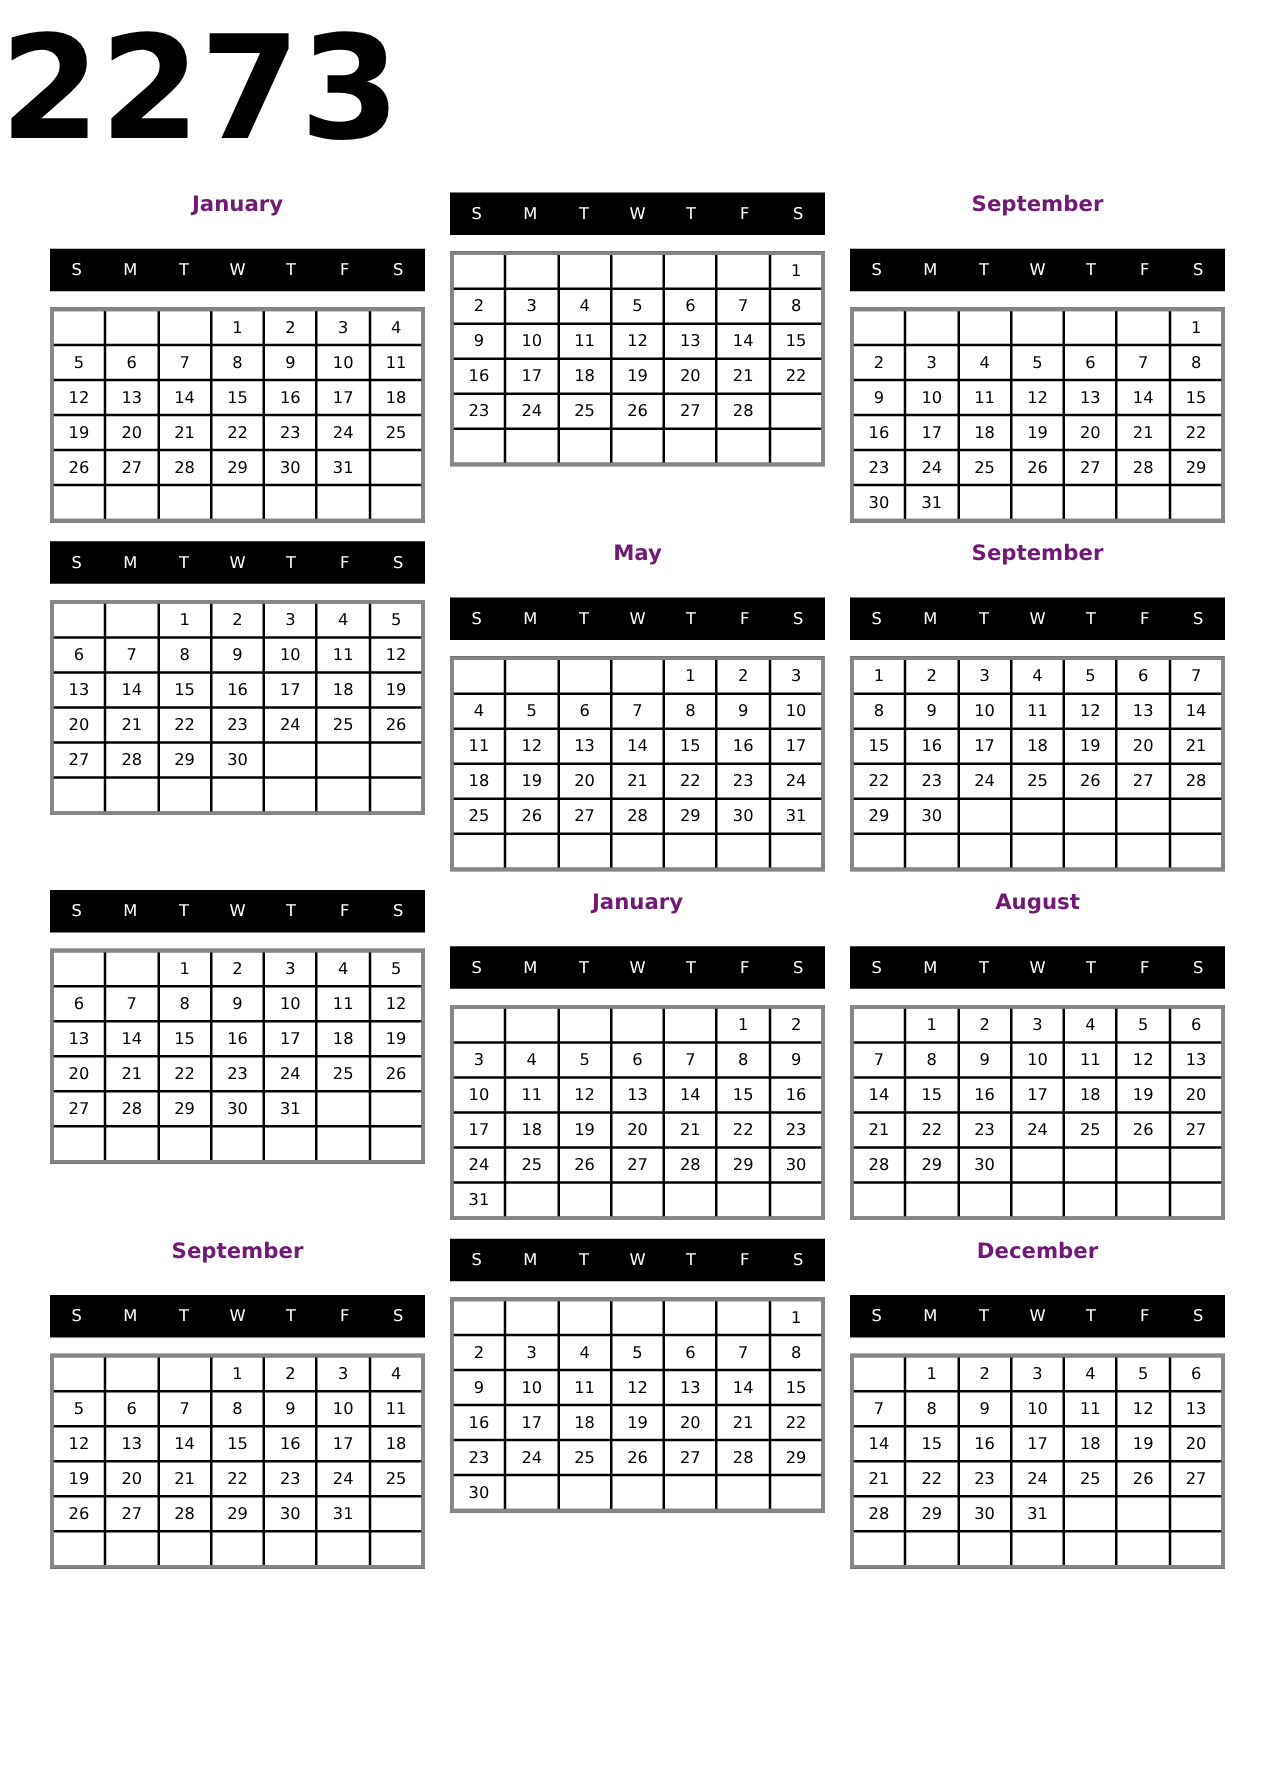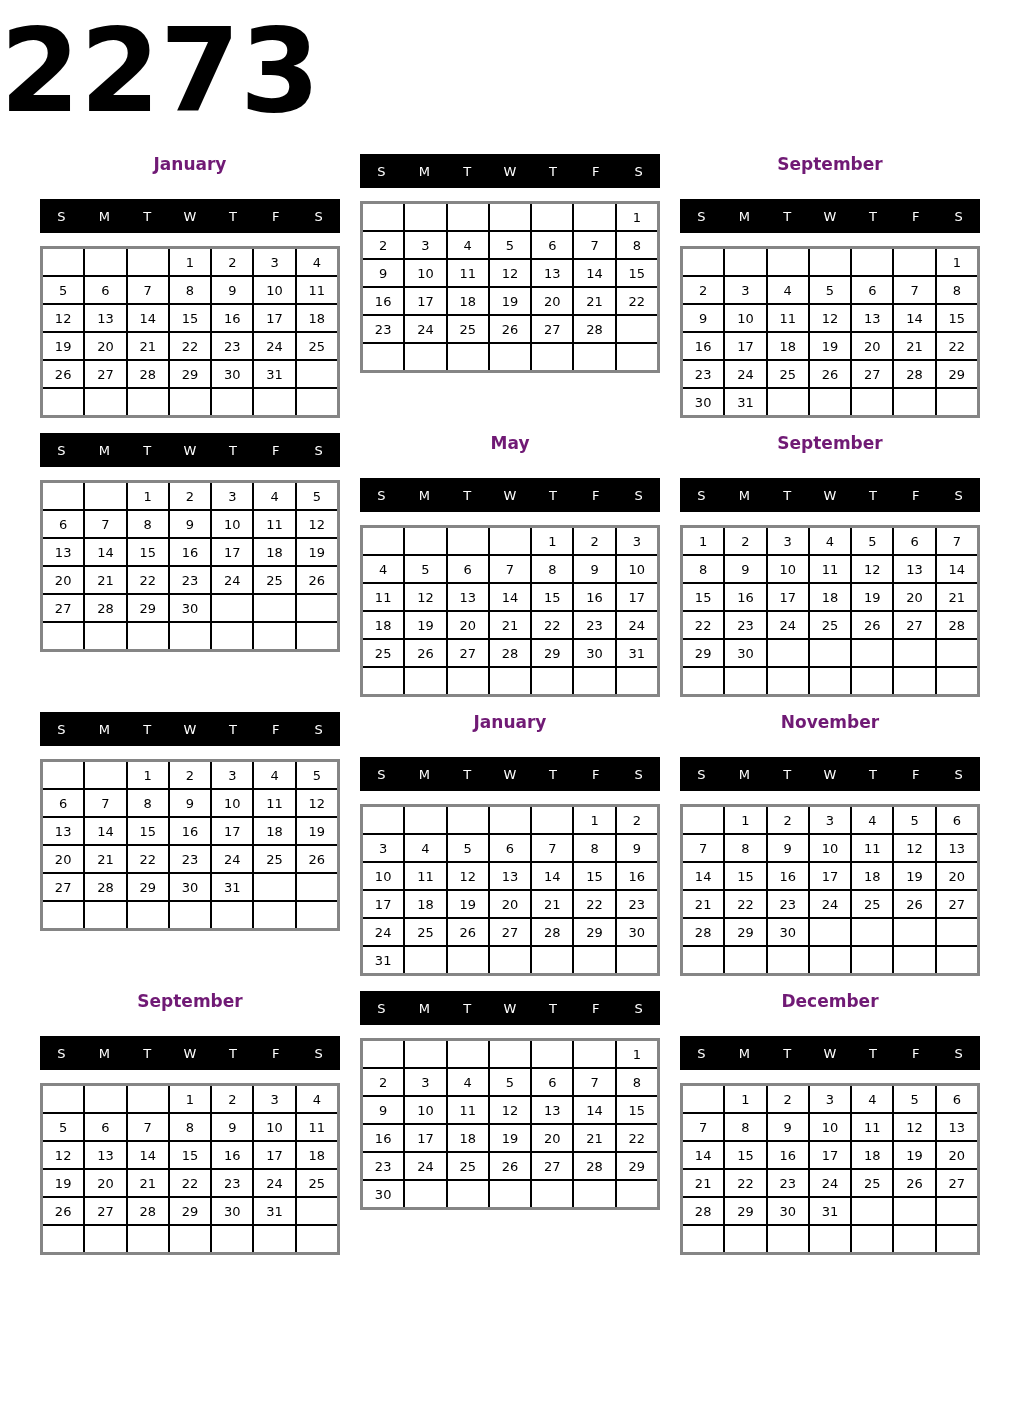--- a/index.html
+++ b/index.html
@@ -525,21 +525,21 @@
           <div class="cell"></div>
           <div class="cell"></div>
           <div class="cell"></div>
           <div class="cell"></div>
           <div class="cell"></div>
           <div class="cell"></div>
         </div>
   </section>
 
   <section class="month">
-    <h2 class="month-name">November</h2>
+    <h2 class="month-name">August</h2>
     <div class="dow">
           <span>S</span>
           <span>M</span>
           <span>T</span>
           <span>W</span>
           <span>T</span>
           <span>F</span>
           <span>S</span>
         </div>
     <div class="daygrid">

